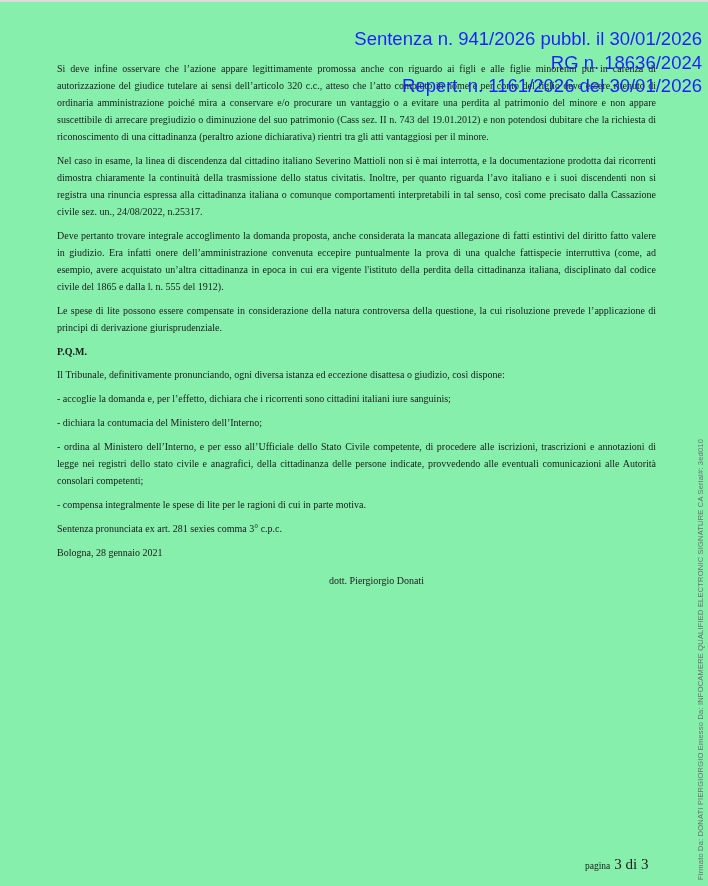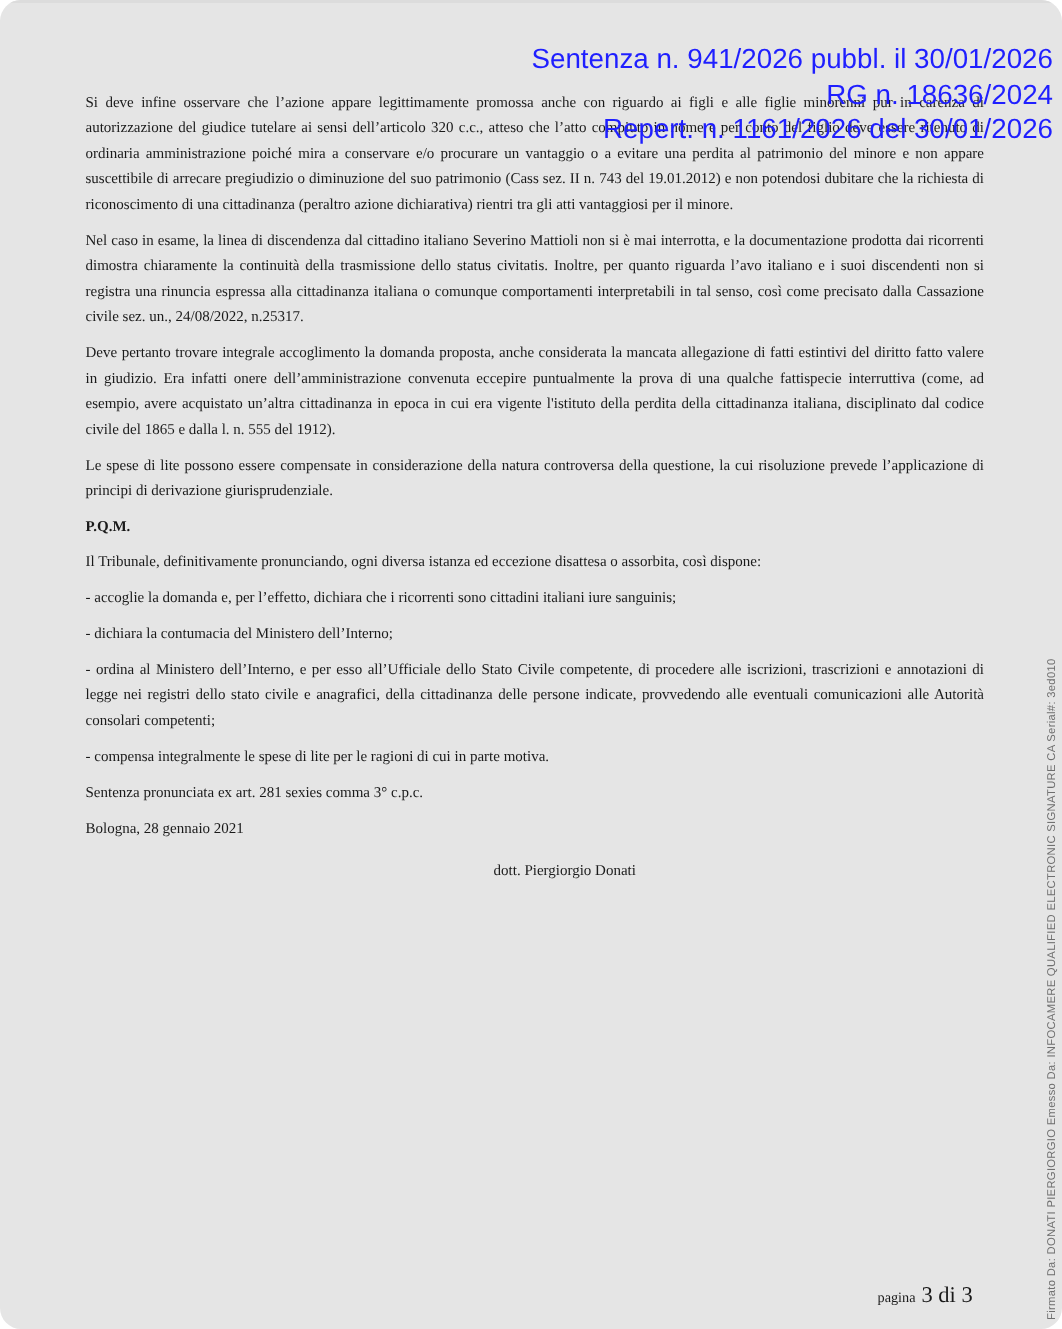--- a/index.html
+++ b/index.html
@@ -5,25 +5,24 @@
   :root{
     --stamp-blue:#1f1fff;
     --ink:#1a1a1a;
     --sig-gray:#6e6e6e;
     --rule-gray:#dcdcdc;
   }
   html,body{margin:0;padding:0;background:#ffffff;}
   .page{
     position:relative;
     width:708px;height:886px;
-    background:#e5e5e5;
+    background:#86efac;
     overflow:hidden;
     font-family:"Liberation Serif", serif;
     color:var(--ink);
-    border-radius:14px;
   }
   .top-rule{
     position:absolute;top:0;left:0;width:708px;height:2px;
     background:var(--rule-gray);
   }
   
   .stamp{
     position:absolute;top:27px;right:6px;
     text-align:right;
     font-family:"Liberation Sans", sans-serif;
@@ -89,21 +88,21 @@
   </div>
 
   <div class="content">
     <p>Si deve infine osservare che l’azione appare legittimamente promossa anche con riguardo ai figli e alle figlie minorenni pur in carenza di autorizzazione del giudice tutelare ai sensi dell’articolo 320 c.c., atteso che l’atto compiuto in nome e per conto del figlio deve essere ritenuto di ordinaria amministrazione poiché mira a conservare e/o procurare un vantaggio o a evitare una perdita al patrimonio del minore e non appare suscettibile di arrecare pregiudizio o diminuzione del suo patrimonio (Cass sez. II n. 743 del 19.01.2012) e non potendosi dubitare che la richiesta di riconoscimento di una cittadinanza (peraltro azione dichiarativa) rientri tra gli atti vantaggiosi per il minore.</p>
     <p>Nel caso in esame, la linea di discendenza dal cittadino italiano Severino Mattioli non si è mai interrotta, e la documentazione prodotta dai ricorrenti dimostra chiaramente la continuità della trasmissione dello status civitatis. Inoltre, per quanto riguarda l’avo italiano e i suoi discendenti non si registra una rinuncia espressa alla cittadinanza italiana o comunque comportamenti interpretabili in tal senso, così come precisato dalla Cassazione civile sez. un., 24/08/2022, n.25317.</p>
     <p>Deve pertanto trovare integrale accoglimento la domanda proposta, anche considerata la mancata allegazione di fatti estintivi del diritto fatto valere in giudizio. Era infatti onere dell’amministrazione convenuta eccepire puntualmente la prova di una qualche fattispecie interruttiva (come, ad esempio, avere acquistato un’altra cittadinanza in epoca in cui era vigente l'istituto della perdita della cittadinanza italiana, disciplinato dal codice civile del 1865 e dalla l. n. 555 del 1912).</p>
     <p>Le spese di lite possono essere compensate in considerazione della natura controversa della questione, la cui risoluzione prevede l’applicazione di principi di derivazione giurisprudenziale.</p>
 
     <p class="pqm">P.Q.M.</p>
 
-    <p>Il Tribunale, definitivamente pronunciando, ogni diversa istanza ed eccezione disattesa o assorbita, così dispone:</p>
+    <p>Il Tribunale, definitivamente pronunciando, ogni diversa istanza ed eccezione disattesa o giudizio, così dispone:</p>
 
     <p class="no-just">- accoglie la domanda e, per l’effetto, dichiara che i ricorrenti sono cittadini italiani iure sanguinis;</p>
     <p class="no-just">- dichiara la contumacia del Ministero dell’Interno;</p>
     <p>- ordina al Ministero dell’Interno, e per esso all’Ufficiale dello Stato Civile competente, di procedere alle iscrizioni, trascrizioni e annotazioni di legge nei registri dello stato civile e anagrafici, della cittadinanza delle persone indicate, provvedendo alle eventuali comunicazioni alle Autorità consolari competenti;</p>
     <p class="no-just">- compensa integralmente le spese di lite per le ragioni di cui in parte motiva.</p>
 
     <p class="no-just">Sentenza pronunciata ex art. 281 sexies comma 3° c.p.c.</p>
     <p class="no-just">Bologna, 28 gennaio 2021</p>
 
     <div class="signature-block">

